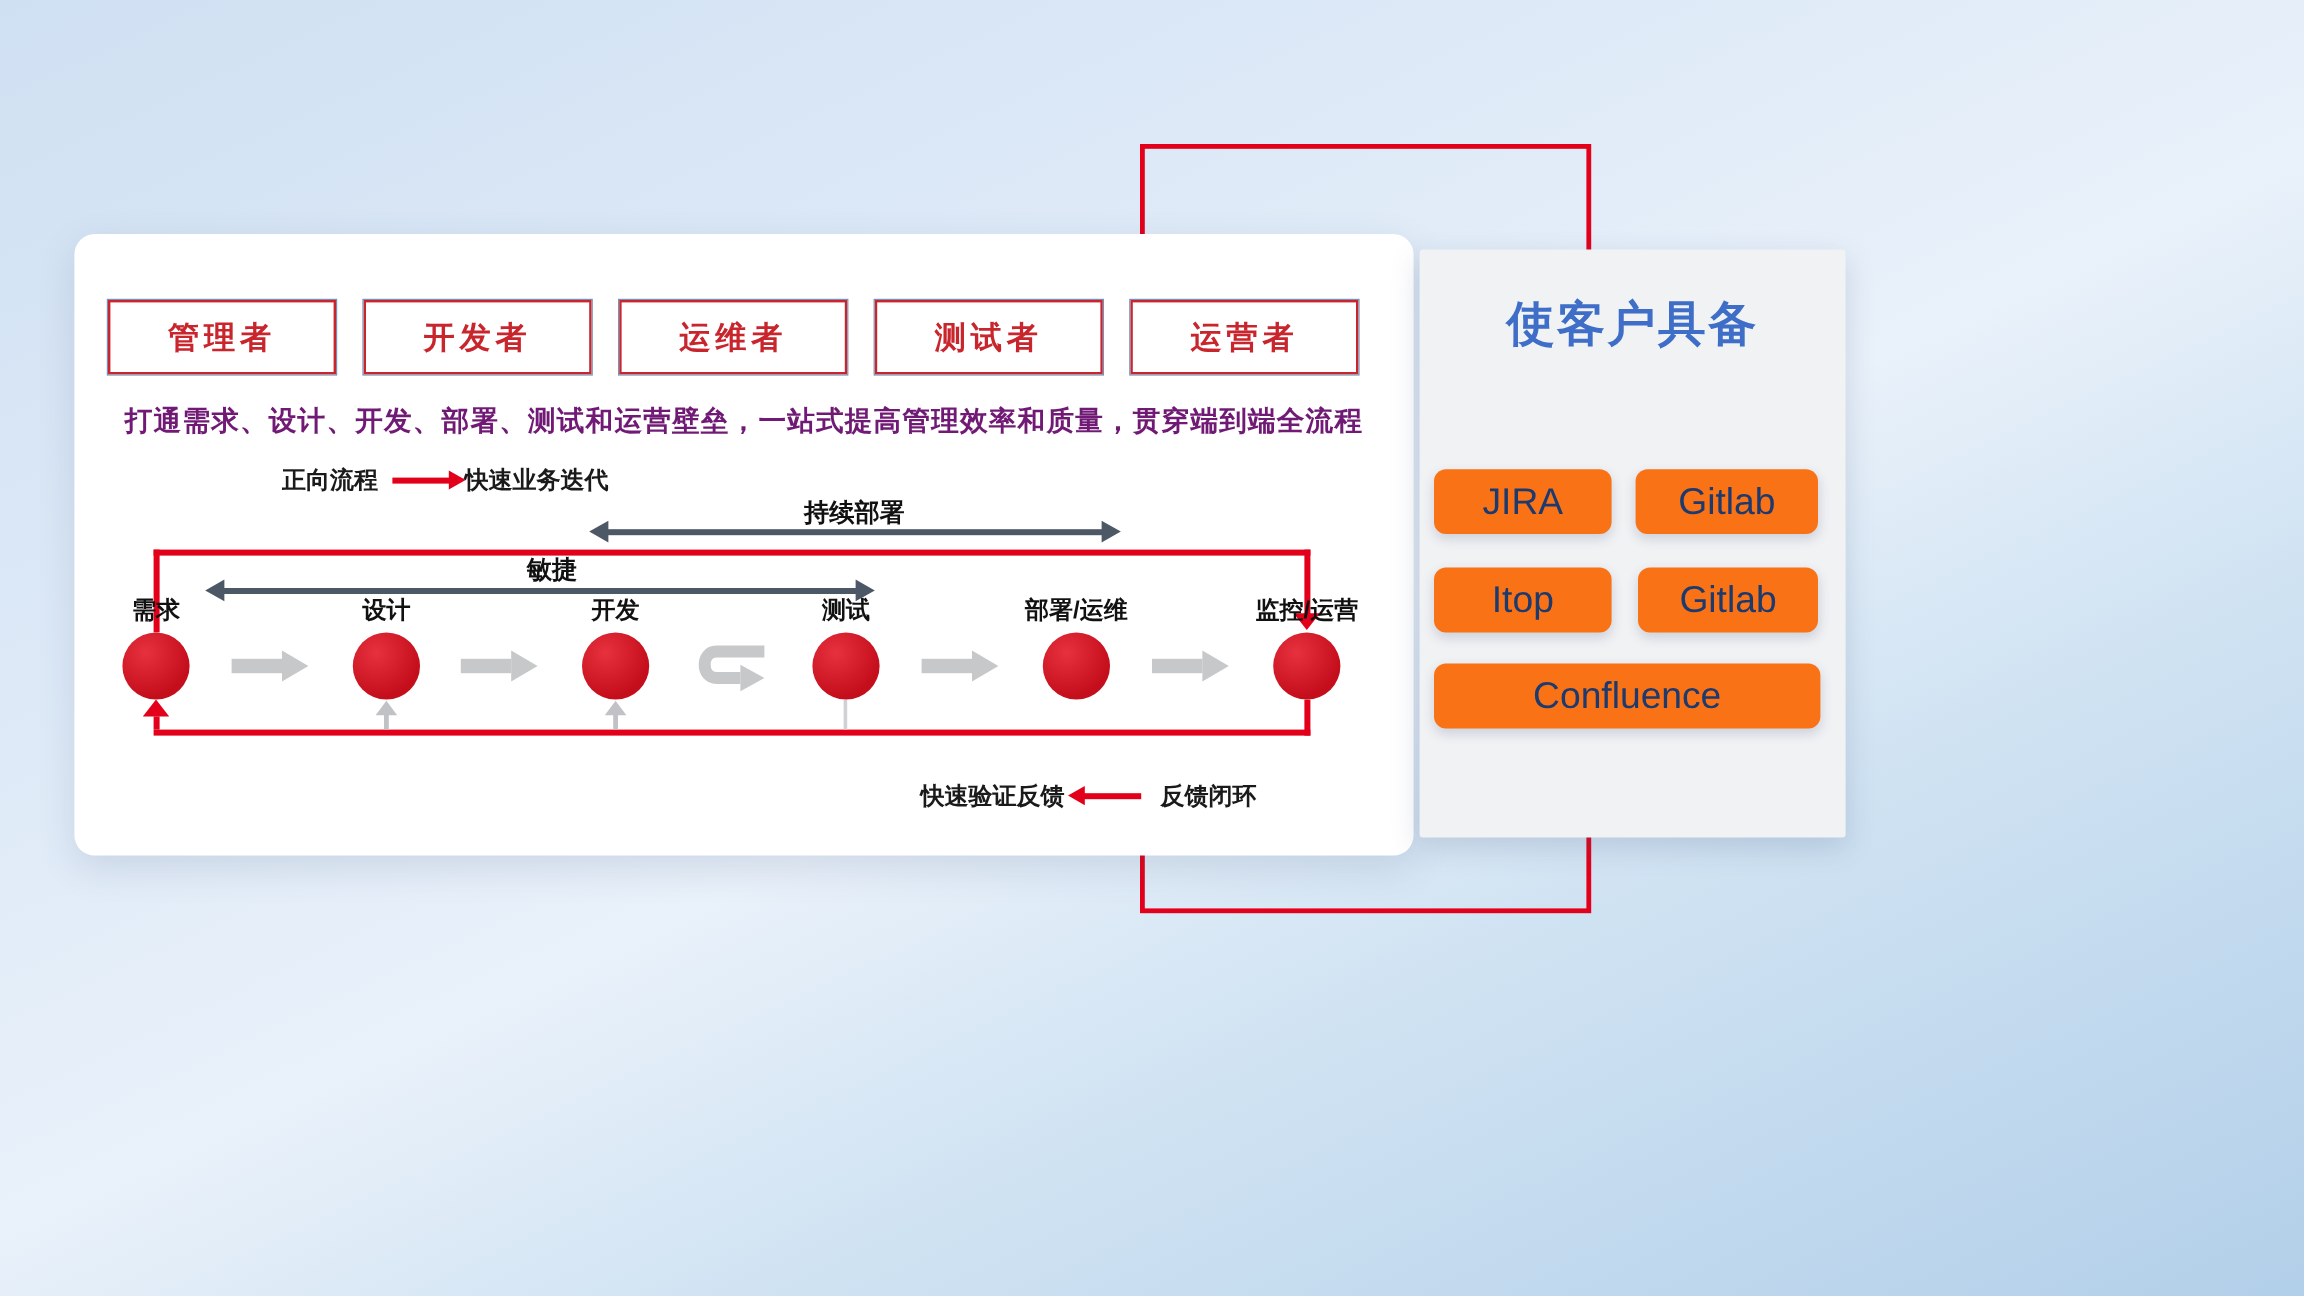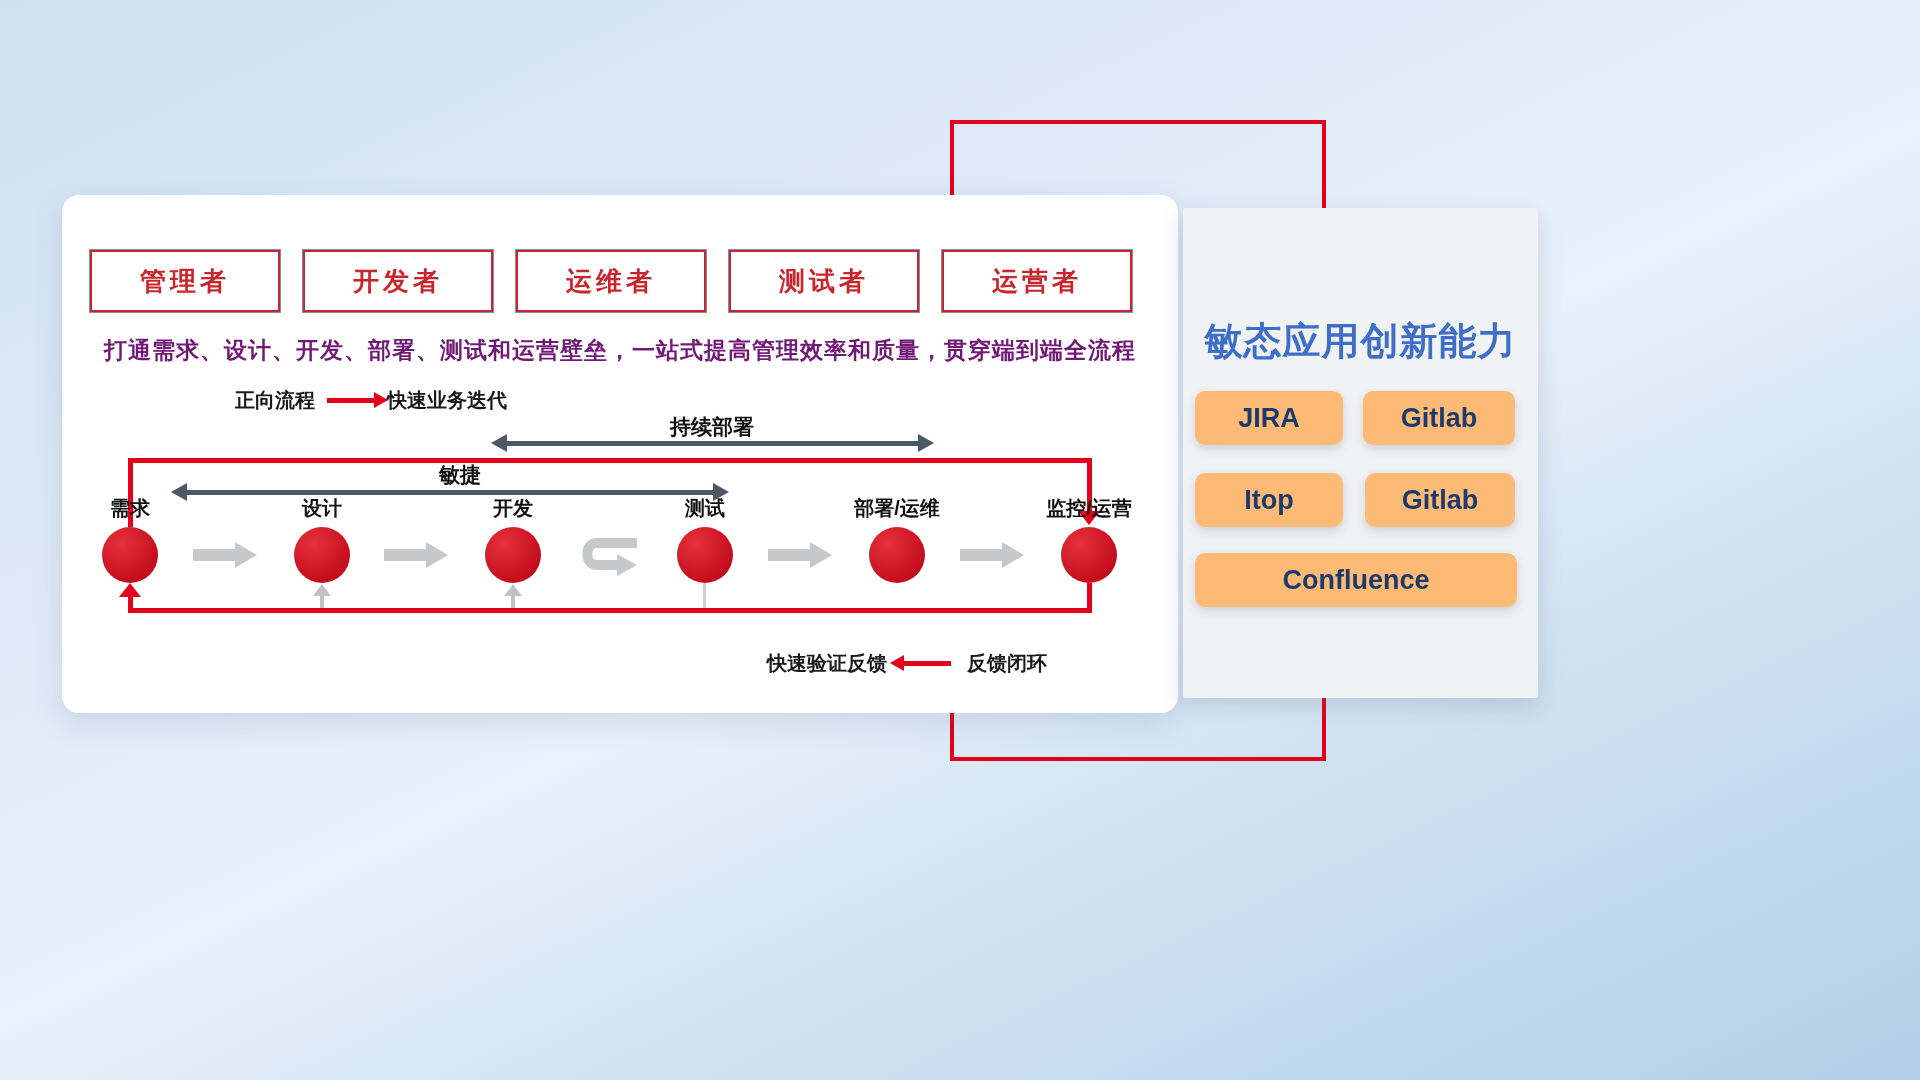--- a/index.html
+++ b/index.html
@@ -71,23 +71,23 @@
   .legend-feedback { position:absolute; left:705px; top:455px; display:flex; align-items:center; gap:16px; }
   
   .right-panel {
     position:absolute; left:1183px; top:208px; width:355px; height:490px;
     background:#f1f2f4; z-index:2; box-shadow:0 8px 24px rgba(70,90,130,.20); border-radius:3px;
   }
   .rp-title1 { position:absolute; top:34px; width:100%; text-align:center;
     font-size:40px; font-weight:bold; color:#3e6ec8; letter-spacing:2px; }
   .rp-title2 { position:absolute; top:108px; width:100%; text-align:center;
     font-size:38px; font-weight:bold; color:#3e6ec8; letter-spacing:1px; }
-  .tool-box { position:absolute; height:54px; background:#fdba74; border-radius:10px;
+  .tool-box { position:absolute; height:54px; background:#f97316; border-radius:10px;
     box-shadow:0 4px 10px rgba(40,60,100,.18); display:flex; align-items:center; justify-content:center;
-    font-size:27px; font-weight:bold; color:#1d3a6e; }
+    font-size:31px; font-weight:normal; color:#1d3a6e; }
   .tb-jira { left:12px; top:183px; width:148px; }
   .tb-gitlab { left:180px; top:183px; width:152px; }
   .tb-itop { left:12px; top:265px; width:148px; }
   .tb-jenkins { left:182px; top:265px; width:150px; }
   .tb-confluence { left:12px; top:345px; width:322px; }
 </style>
 </head>
 <body>
 
 <div class="stage-bg">
@@ -170,21 +170,21 @@
 
     <div class="legend-feedback">
       <span class="legend-text">快速验证反馈</span>
       <span class="arrow-left-red"></span>
       <span class="legend-text">反馈闭环</span>
     </div>
 
   </div>
 
   <div class="right-panel">
-    <div class="rp-title2">敏态应用创新能力</div>
+    <div class="rp-title1">使客户具备</div>
     <div class="tool-box tb-jira">JIRA</div>
     <div class="tool-box tb-gitlab">Gitlab</div>
     <div class="tool-box tb-itop">Itop</div>
     <div class="tool-box tb-jenkins">Gitlab</div>
     <div class="tool-box tb-confluence">Confluence</div>
   </div>
 
 </div>
 
 </body></html>

